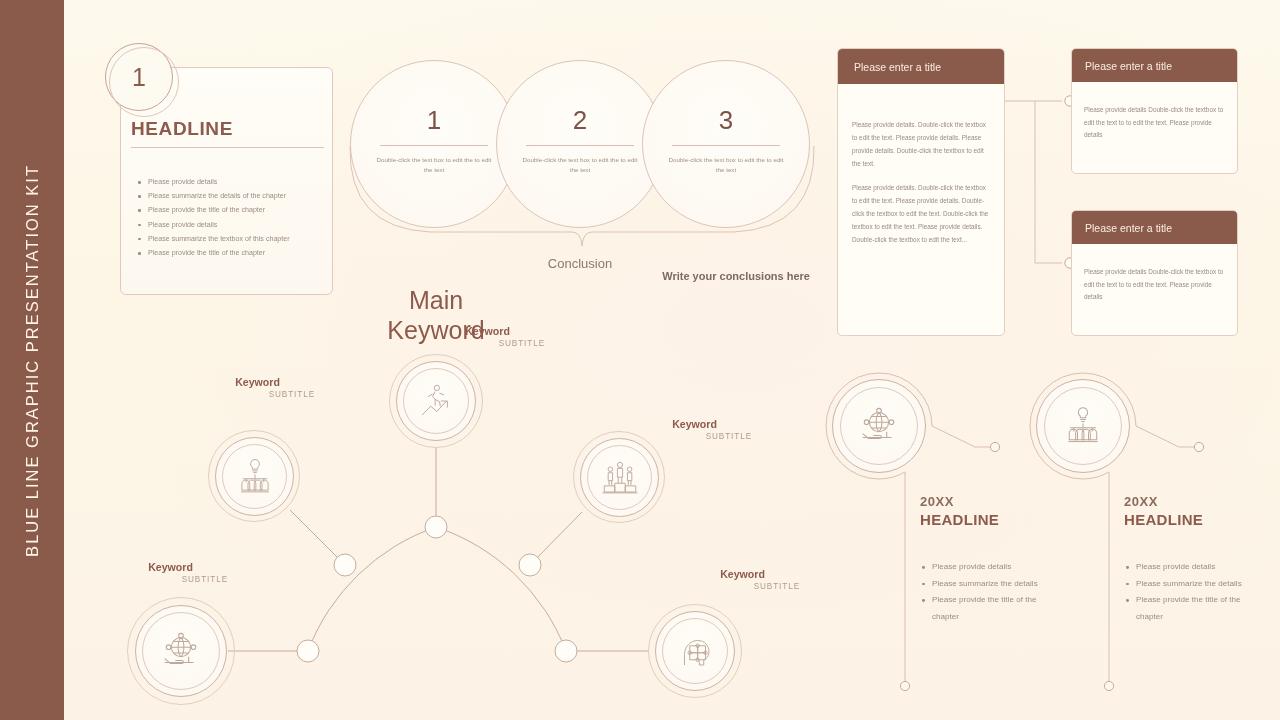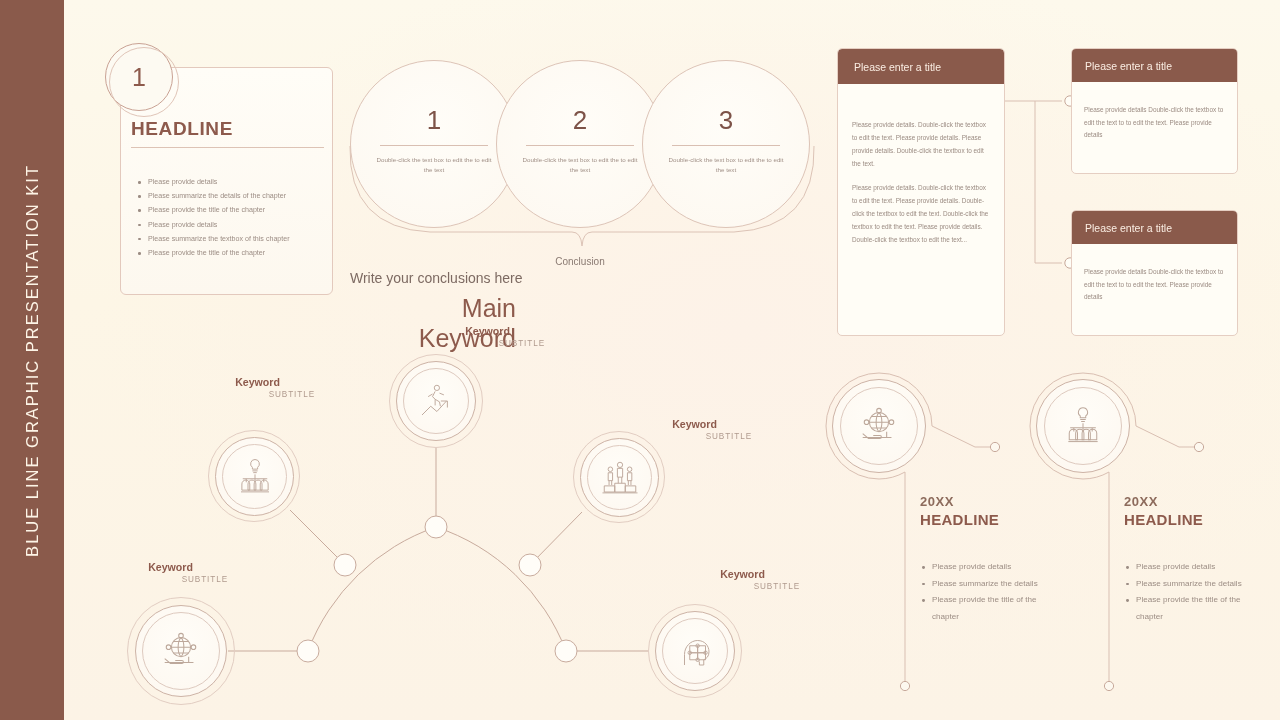--- a/index.html
+++ b/index.html
@@ -94,25 +94,25 @@
   .big-circ.c2 { left: 146px; }
   .big-circ.c3 { left: 292px; }
   .big-num { font-size: 26px; color: #7d5348; margin-top: 44px; font-weight: 400; }
   .big-rule { width: 108px; height: 1px; background: #d9bfb2; margin-top: 9px; }
   .big-txt {
     width: 118px; margin-top: 9px; text-align: center;
     font-size: 6.2px; line-height: 9.5px; color: #a08f86;
   }
   .concl-label {
     position: absolute; left: 350px; top: 256px; width: 460px; text-align: center;
-    font-size: 10px; color: #8a7a72;
+    font-size: 13px; color: #8a7a72;
   }
   .concl-text {
-    position: absolute; left: 350px; top: 270px; width: 460px; text-align: left;
-    font-size: 14px; color: #7d6a62; font-weight: 400;
+    position: absolute; left: 350px; top: 270px; width: 460px; text-align: right;
+    font-size: 11px; color: #7d6a62; font-weight: 700;
   }
 
   
   .main-panel {
     position: absolute; left: 837px; top: 48px;
     width: 168px; height: 288px;
     border: 1px solid #e5cec2; border-radius: 5px;
     background: #fffdf6; overflow: hidden;
   }
   .main-panel-hd {
@@ -153,22 +153,22 @@
     border-radius: 50%; border: 1px solid #decabf;
   }
   .mm-ring-off {
     position: absolute; border-radius: 50%;
     border: 1px solid #e2cdc2;
   }
   .mm-label { position: absolute; text-align: center; }
   .mm-kw { font-size: 10.6px; color: #8d5a4c; font-weight: 700; line-height: 13px; }
   .mm-sub { font-size: 8.2px; color: #b09a8e; letter-spacing: .9px; line-height: 12px; text-align: right; }
   .mm-main {
-    position: absolute; left: 356px; top: 285px; width: 160px; text-align: right;
-    font-size: 25px; line-height: 30px; color: #8d5a4c; font-weight: 400; margin-top: 8px;
+    position: absolute; left: 356px; top: 285px; width: 160px; text-align: center;
+    font-size: 25px; line-height: 30px; color: #8d5a4c; font-weight: 400;
   }
   .mm-icon { position: absolute; inset: 0; display: flex; align-items: center; justify-content: center; }
 
   
   .br-block { position: absolute; }
   .br-circle {
     position: absolute; border-radius: 50%;
     border: 1px solid #cdb3a6;
     background: radial-gradient(circle at 50% 40%, #fffdf8 0%, #fdf7ef 100%);
   }

